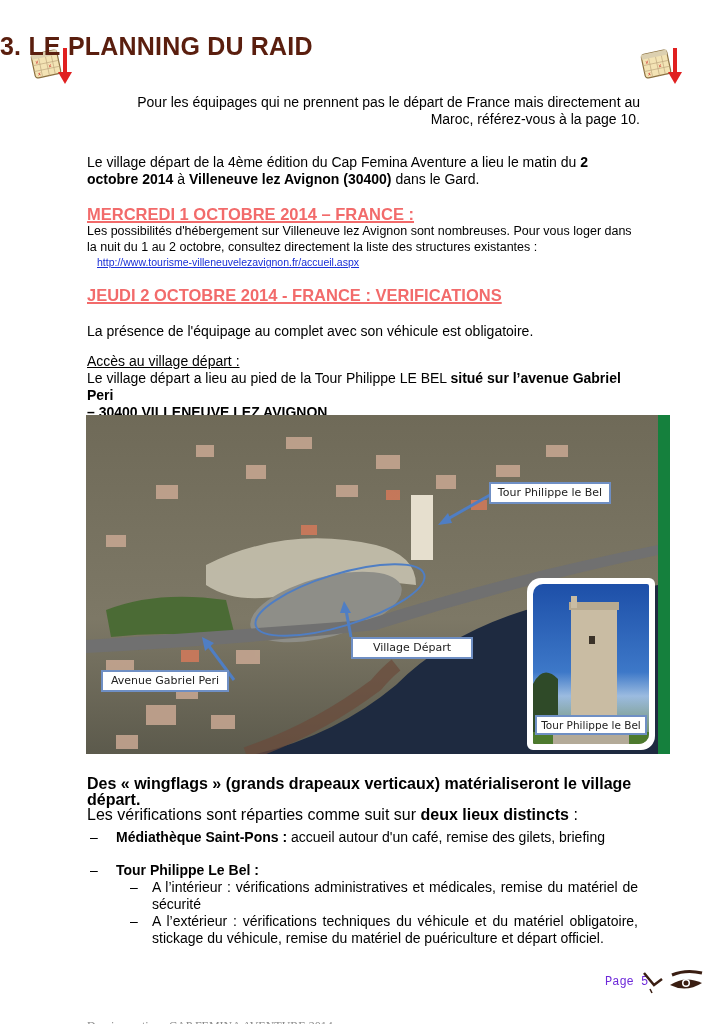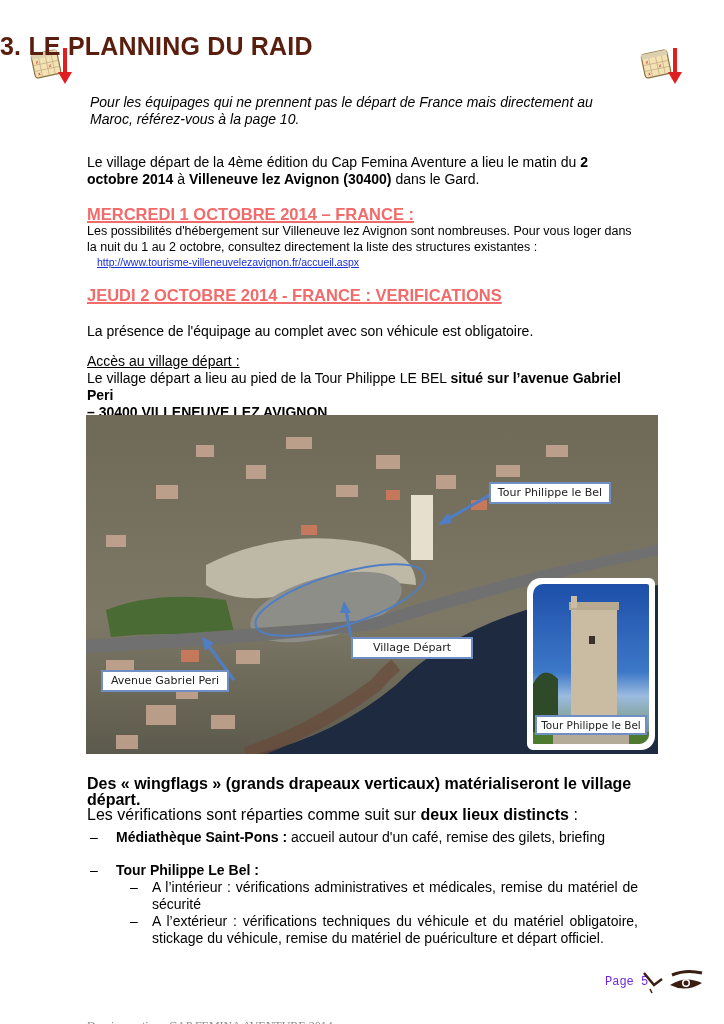--- a/index.html
+++ b/index.html
@@ -2,29 +2,29 @@
 <html><head>
 <meta charset="utf-8">
 <style>
   html, body { margin: 0; padding: 0; background: #ffffff; }
   body { width: 724px; height: 1024px; position: relative; overflow: hidden;
          font-family: "Liberation Sans", sans-serif; color: #000; }
   .abs { position: absolute; }
   .title { left: 0; width: 724px; top: 32px; font-weight: bold;
            font-size: 25px; color: #5a1e0e; letter-spacing: 0.2px; }
   .cal-icon { top: 44px; width: 44px; height: 42px; }
-  .intro { left: 90px; width: 550px; top: 94px; text-align: left; font-style: italic;
+  .intro { left: 90px; width: 550px; top: 94px; text-align: right; 
            font-size: 14px; line-height: 17px; }
   .p { left: 87px; width: 552px; font-size: 14px; line-height: 17px; }
   .p.small { font-size: 12.5px; line-height: 15.5px; }
   .h2 { left: 87px; width: 560px; color: #f26b6b; font-weight: bold; font-size: 16.5px;
         line-height: 18px; text-decoration: underline; text-decoration-thickness: 1.5px; }
   .link { color: #1a2fd6; text-decoration: underline; font-size: 10.5px; padding-left: 10px; }
   .u { text-decoration: underline; }
-  .map { left: 86px; top: 415px; width: 572px; height: 339px; overflow: hidden; background: #14b8a6; }
+  .map { left: 86px; top: 415px; width: 572px; height: 339px; overflow: hidden; background: #15803d; padding-left: 12px; }
   .label-box { position: absolute; background: #fff; border: 2px solid #6f8fc4;
                font-size: 11px; color: #222; text-align: center; line-height: 18px;
                font-family: "DejaVu Sans", sans-serif; }
   .inset { position: absolute; left: 441px; top: 163px; width: 128px; height: 172px;
            background: #fff; border-radius: 14px 6px 14px 6px; }
   .inset-photo { position: absolute; left: 6px; top: 6px; width: 116px; height: 160px;
                  border-radius: 10px 2px 10px 2px; overflow: hidden;
                  background: linear-gradient(180deg,#1d4fa8 0%, #3d78c8 55%, #9bbbe0 70%, #6a8a50 100%); }
   .list { left: 116px; width: 522px; font-size: 14px; line-height: 17px; }
   .dash { position: absolute; left: -26px; }

